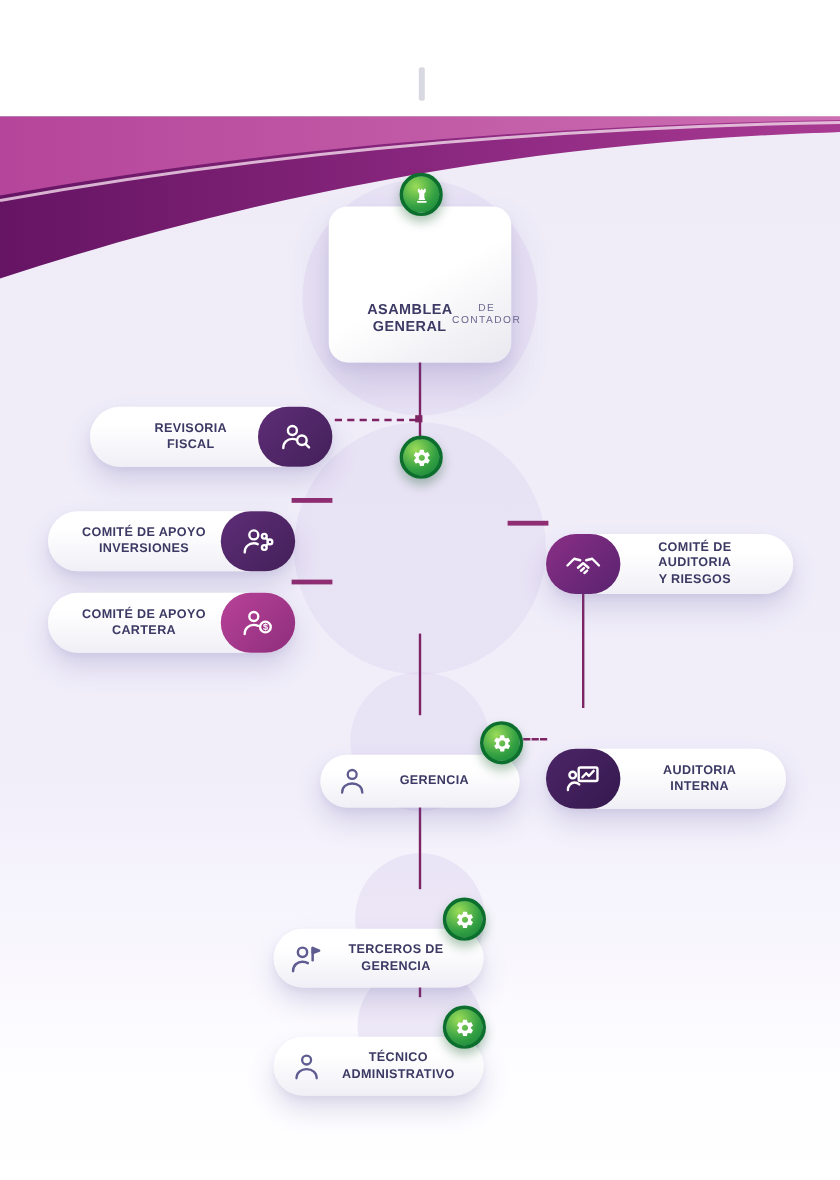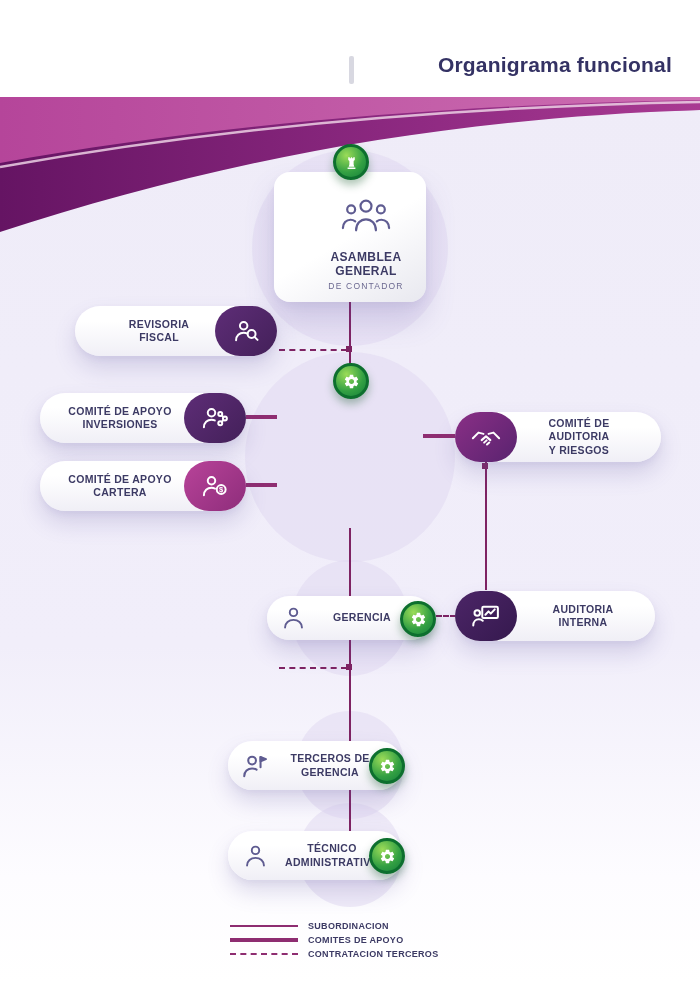--- a/index.html
+++ b/index.html
@@ -15,28 +15,28 @@
              font-size:21px;font-weight:800;color:#343264;letter-spacing:.2px;}
 
   .line{position:absolute;background:#7e2363;z-index:3;}
   .line-thick{position:absolute;background:#8e2d71;z-index:3;}
   .dashed{position:absolute;border-top:2px dashed #7e2363;z-index:3;}
   .dot{position:absolute;width:6px;height:6px;background:#7e2363;z-index:4;}
 
   .card{position:absolute;border-radius:16px;z-index:5;
         background:linear-gradient(150deg,#ffffff 50%,#e8e8ef 100%);
         box-shadow:0 18px 30px rgba(96,84,158,.20),0 4px 8px rgba(96,84,158,.08);}
-  .card-inner{display:flex;flex-direction:column;align-items:center;height:100%;padding-left:32px;}
+  .card-inner{display:flex;flex-direction:row;align-items:center;height:100%;padding-left:32px;}
   .card-icon{color:#5f5c91;display:flex;justify-content:center;}
   .card-title{font-weight:700;color:#3c3a64;font-size:12px;text-align:center;letter-spacing:.4px;margin-top:12px;}
   .card-sub{color:#6b6890;font-size:8.5px;text-align:center;letter-spacing:1.2px;margin-top:3px;}
 
   .pill{position:absolute;border-radius:26px;z-index:5;
         background:linear-gradient(180deg,#ffffff 30%,#f0eff6 100%);
-        box-shadow:0 12px 22px rgba(96,84,158,.20),0 3px 6px rgba(96,84,158,.08);}
+        box-shadow:0 12px 22px rgba(96,84,158,.20),0 3px 6px rgba(96,84,158,.08);margin-top:33px;}
   .cap{position:absolute;top:0;width:62px;height:100%;border-radius:26px;display:flex;
        align-items:center;justify-content:center;color:#ffffff;}
   .cap-violet{background:linear-gradient(135deg,#5e2d77,#432059);}
   .cap-magenta{background:linear-gradient(135deg,#b84399,#8e2d7b);}
   .cap-purple{background:linear-gradient(135deg,#8a2f86,#59236f);}
   .cap-darkviolet{background:linear-gradient(135deg,#4c2567,#35194e);}
   .cap-pink{background:linear-gradient(135deg,#e286c4,#c355a2);}
   .pill-label{position:absolute;top:0;height:100%;display:flex;flex-direction:column;
               justify-content:center;text-align:center;font-weight:700;color:#3c3a64;
               font-size:10.5px;line-height:1.25;letter-spacing:.3px;}
@@ -63,21 +63,20 @@
 
   <div class="bg"></div>
 
   <div class="deco" style="left:252px;top:150px;width:196px;height:196px;"></div>
   <div class="deco" style="left:245px;top:352px;width:210px;height:210px;"></div>
   <div class="deco" style="left:292px;top:560px;width:116px;height:116px;"></div>
   <div class="deco" style="left:296px;top:711px;width:108px;height:108px;"></div>
   <div class="deco" style="left:298px;top:803px;width:104px;height:104px;"></div>
 
   <div class="hdr-bar"></div>
-  <div class="hdr-title">Organigrama funcional</div>
 
   <svg class="wave" viewBox="0 0 700 140">
     <defs>
       <linearGradient id="wavePurple" x1="0" y1="0" x2="1" y2="0">
         <stop offset="0" stop-color="#651463"></stop>
           <stop offset="0.6" stop-color="#8f2a82"></stop>
           <stop offset="1" stop-color="#a93a92"></stop>
       </linearGradient>
       <linearGradient id="waveMagenta" x1="0" y1="0" x2="1" y2="0">
         <stop offset="0" stop-color="#b5459a"></stop>
@@ -261,28 +260,14 @@
       <div>TÉCNICO</div>
       <div>ADMINISTRATIVO</div>
     </div>
   </div>
   <div class="badge" style="left:369px;top:838px;">
     <svg viewBox="0 0 24 24">
         <path d="M19.14 12.94c.04-.3.06-.61.06-.94 0-.32-.02-.64-.07-.94l2.03-1.58c.18-.14.23-.41.12-.61l-1.92-3.32c-.12-.22-.37-.29-.59-.22l-2.39.96c-.5-.38-1.03-.7-1.62-.94l-.36-2.54c-.04-.24-.24-.41-.48-.41h-3.84c-.24 0-.43.17-.47.41l-.36 2.54c-.59.24-1.13.57-1.62.94l-2.39-.96c-.22-.08-.47 0-.59.22L2.74 8.87c-.12.21-.08.47.12.61l2.03 1.58c-.05.3-.09.63-.09.94s.02.64.07.94l-2.03 1.58c-.18.14-.23.41-.12.61l1.92 3.32c.12.22.37.29.59.22l2.39-.96c.5.38 1.03.7 1.62.94l.36 2.54c.05.24.24.41.48.41h3.84c.24 0 .44-.17.47-.41l.36-2.54c.59-.24 1.13-.56 1.62-.94l2.39.96c.22.08.47 0 .59-.22l1.92-3.32c.12-.22.07-.47-.12-.61l-2.01-1.58zM12 15.6c-1.98 0-3.6-1.62-3.6-3.6s1.62-3.6 3.6-3.6 3.6 1.62 3.6 3.6-1.62 3.6-3.6 3.6z"></path>
       </svg>
   </div>
 
-  <div class="legend">
-    <div class="legend-row">
-      <span class="sample thin"></span>
-      <span class="legend-label">SUBORDINACION</span>
-    </div>
-    <div class="legend-row">
-      <span class="sample thick"></span>
-      <span class="legend-label">COMITES DE APOYO</span>
-    </div>
-    <div class="legend-row">
-      <span class="sample dash"></span>
-      <span class="legend-label">CONTRATACION TERCEROS</span>
-    </div>
-  </div>
 
 </div>
 
 </body></html>

